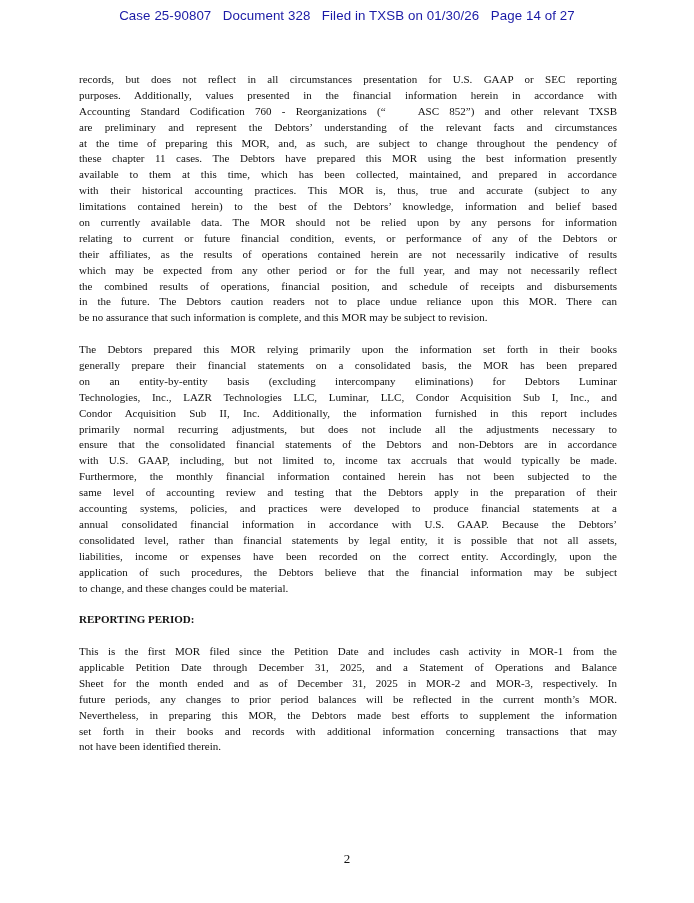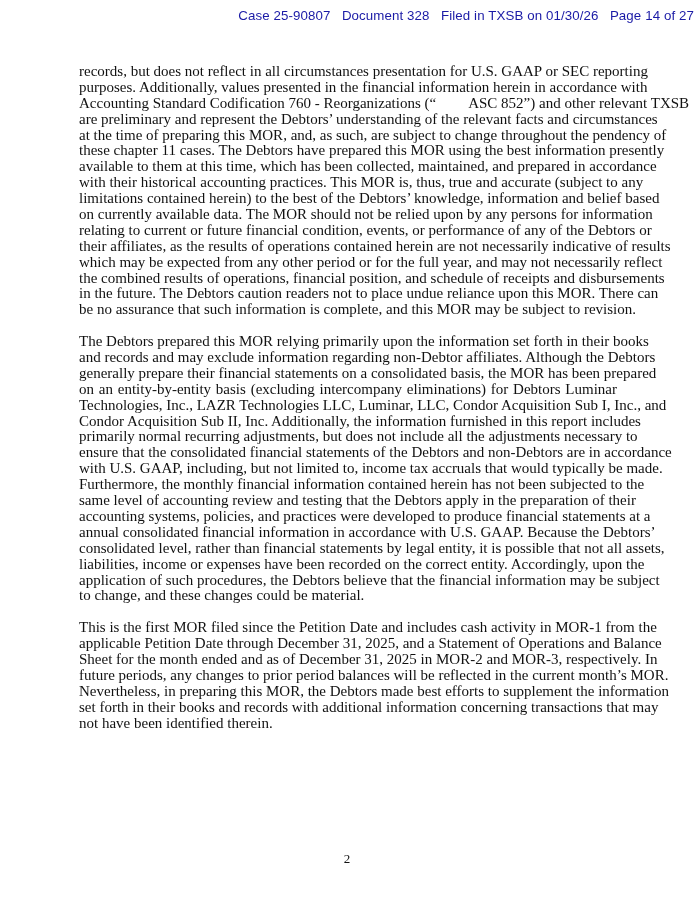--- a/index.html
+++ b/index.html
@@ -1,24 +1,24 @@
 <!DOCTYPE html>
 <html><head>
   <meta charset="utf-8">
   <style>
     html, body { margin: 0; padding: 0; background: #ffffff; }
     body { width: 694px; height: 903px; position: relative; overflow: hidden; }
     .stamp {
-      position: absolute; top: 8px; left: 0; width: 694px; text-align: right;
+      position: absolute; top: 8px; left: 0; width: 694px; text-align: center;
       font-family: "Liberation Sans", sans-serif; font-size: 13.3px; color: #1a1aa6;
       white-space: pre; letter-spacing: 0.1px;
     }
     .page {
-      position: absolute; left: 79px; top: 64px; width: 538px;
-      font-family: "Liberation Serif", serif; font-size: 15px; line-height: 15.9px; color: #111;
+      position: absolute; left: 79px; top: 72px; width: 538px;
+      font-family: "Liberation Serif", serif; font-size: 11px; line-height: 15.9px; color: #111;
     }
     .line { display: block; white-space: nowrap; text-align: justify; text-align-last: justify; height: 15.9px; }
     .line.last { text-align-last: left; }
     .para { margin: 0 0 15.9px 0; }
     .heading { font-weight: bold; margin: 0 0 15.9px 0; height: 15.9px; }
     .pagenum {
       position: absolute; top: 851px; left: 0; width: 694px; text-align: center;
       font-family: "Liberation Serif", serif; font-size: 13px; color: #111;
     }
     b { font-weight: normal; margin-left: 32px; }
@@ -43,38 +43,38 @@
     <span class="line">relating to current or future financial condition, events, or performance of any of the Debtors or</span>
     <span class="line">their affiliates, as the results of operations contained herein are not necessarily indicative of results</span>
     <span class="line">which may be expected from any other period or for the full year, and may not necessarily reflect</span>
     <span class="line">the combined results of operations, financial position, and schedule of receipts and disbursements</span>
     <span class="line">in the future.  The Debtors caution readers not to place undue reliance upon this MOR.  There can</span>
     <span class="line last">be no assurance that such information is complete, and this MOR may be subject to revision.</span>
   </div>
 
   <div class="para">
     <span class="line">The Debtors prepared this MOR relying primarily upon the information set forth in their books</span>
-    <span class="line">and records and may exclude information regarding non-Debtor affiliates. Although the Debtors</span>
     <span class="line">generally prepare their financial statements on a consolidated basis, the MOR has been prepared</span>
     <span class="line">on an entity-by-entity basis (excluding intercompany eliminations) for Debtors Luminar</span>
     <span class="line">Technologies, Inc., LAZR Technologies LLC, Luminar, LLC, Condor Acquisition Sub I, Inc., and</span>
     <span class="line">Condor Acquisition Sub II, Inc. Additionally, the information furnished in this report includes</span>
     <span class="line">primarily normal recurring adjustments, but does not include all the adjustments necessary to</span>
     <span class="line">ensure that the consolidated financial statements of the Debtors and non-Debtors are in accordance</span>
     <span class="line">with U.S. GAAP, including, but not limited to, income tax accruals that would typically be made.</span>
     <span class="line">Furthermore, the monthly financial information contained herein has not been subjected to the</span>
     <span class="line">same level of accounting review and testing that the Debtors apply in the preparation of their</span>
     <span class="line">accounting systems, policies, and practices were developed to produce financial statements at a</span>
     <span class="line">annual consolidated financial information in accordance with U.S. GAAP.  Because the Debtors’</span>
     <span class="line">consolidated level, rather than financial statements by legal entity, it is possible that not all assets,</span>
     <span class="line">liabilities, income or expenses have been recorded on the correct entity.  Accordingly, upon the</span>
     <span class="line">application of such procedures, the Debtors believe that the financial information may be subject</span>
     <span class="line last">to change, and these changes could be material.</span>
   </div>
 
+  <div class="heading">REPORTING PERIOD:</div>
   <div class="para">
     <span class="line">This is the first MOR filed since the Petition Date and includes cash activity in MOR-1 from the</span>
     <span class="line">applicable Petition Date through December 31, 2025, and a Statement of Operations and Balance</span>
     <span class="line">Sheet for the month ended and as of December 31, 2025 in MOR-2 and MOR-3, respectively.  In</span>
     <span class="line">future periods, any changes to prior period balances will be reflected in the current month’s MOR.</span>
     <span class="line">Nevertheless, in preparing this MOR, the Debtors made best efforts to supplement the information</span>
     <span class="line">set forth in their books and records with additional information concerning transactions that may</span>
     <span class="line last">not have been identified therein.</span>
   </div>
 </div>

